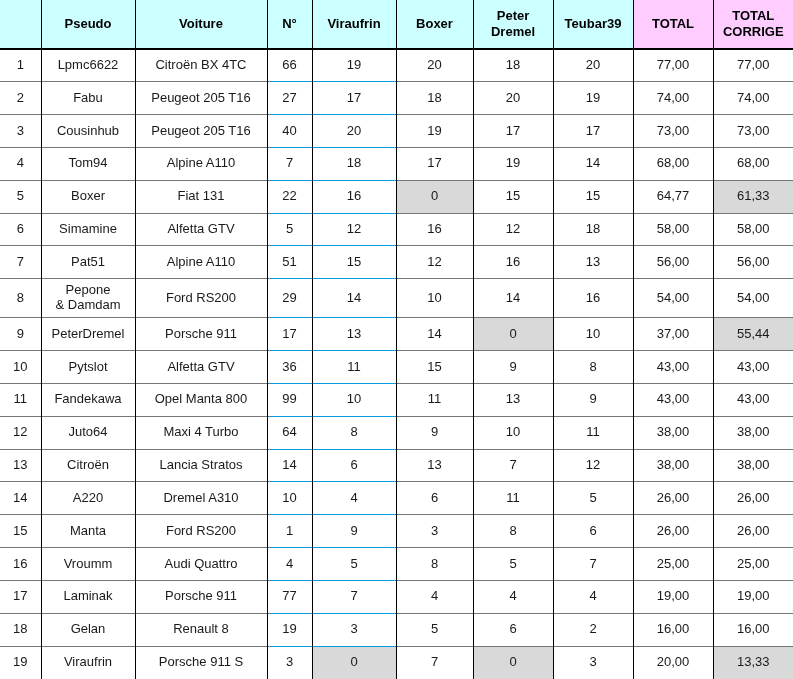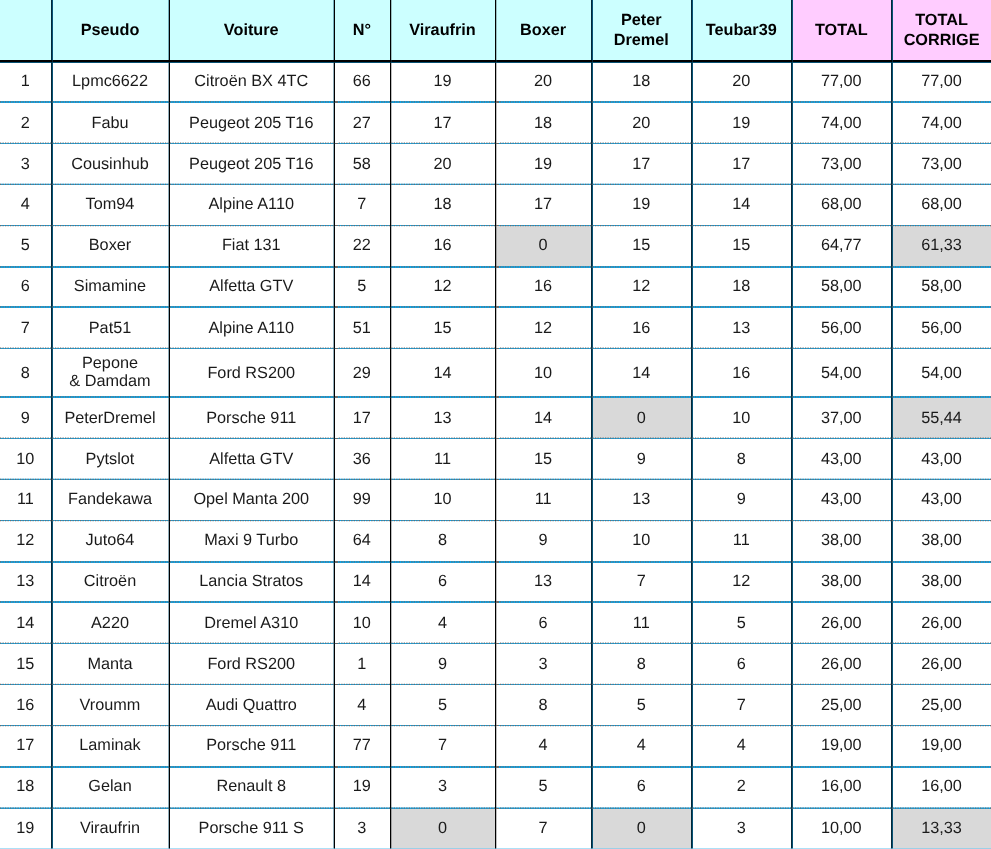--- a/index.html
+++ b/index.html
@@ -102,21 +102,21 @@
           <td>18</td>
           <td>20</td>
           <td>19</td>
           <td>74,00</td>
           <td>74,00</td>
         </tr>
         <tr>
           <td>3</td>
           <td class="pre">Cousinhub</td>
           <td>Peugeot 205 T16</td>
-          <td>58</td>
+          <td>40</td>
           <td>20</td>
           <td>19</td>
           <td>17</td>
           <td>17</td>
           <td>73,00</td>
           <td>73,00</td>
         </tr>
         <tr>
           <td>4</td>
           <td class="pre">Tom94</td>
@@ -198,33 +198,33 @@
           <td>11</td>
           <td>15</td>
           <td>9</td>
           <td>8</td>
           <td>43,00</td>
           <td>43,00</td>
         </tr>
         <tr>
           <td>11</td>
           <td class="pre">Fandekawa</td>
-          <td>Opel Manta 200</td>
+          <td>Opel Manta 800</td>
           <td>99</td>
           <td>10</td>
           <td>11</td>
           <td>13</td>
           <td>9</td>
           <td>43,00</td>
           <td>43,00</td>
         </tr>
         <tr>
           <td>12</td>
           <td class="pre">Juto64</td>
-          <td>Maxi 9 Turbo</td>
+          <td>Maxi 4 Turbo</td>
           <td>64</td>
           <td>8</td>
           <td>9</td>
           <td>10</td>
           <td>11</td>
           <td>38,00</td>
           <td>38,00</td>
         </tr>
         <tr>
           <td>13</td>
@@ -300,18 +300,18 @@
         </tr>
         <tr>
           <td>19</td>
           <td class="pre">Viraufrin</td>
           <td>Porsche 911 S</td>
           <td>3</td>
           <td class="zero">0</td>
           <td>7</td>
           <td class="zero">0</td>
           <td>3</td>
-          <td>10,00</td>
+          <td>20,00</td>
           <td class="zero">13,33</td>
         </tr>
       </tbody>
   </table>
 </div>
 
 </body></html>

